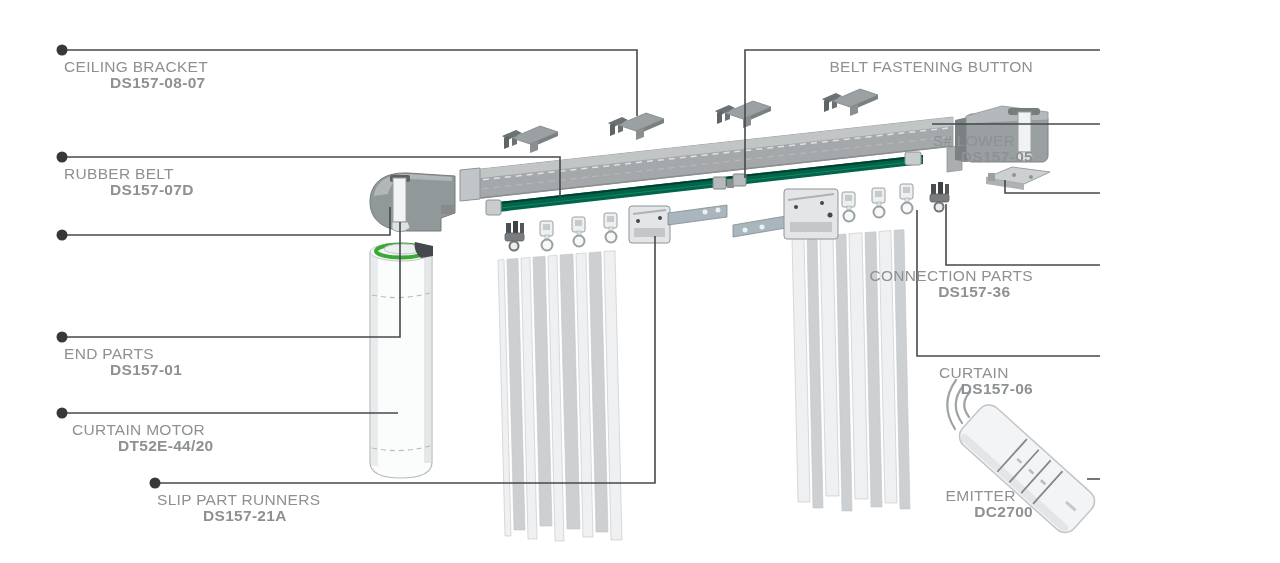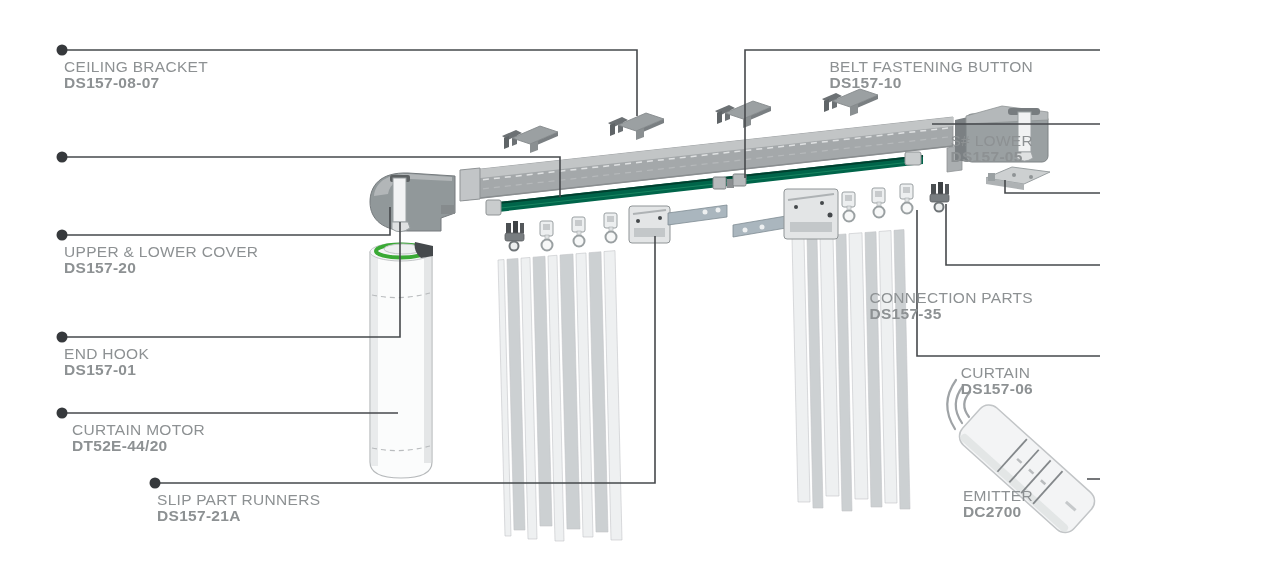--- a/index.html
+++ b/index.html
@@ -4,23 +4,23 @@
 <style>
   html,body{margin:0;padding:0;background:#fff;}
   .canvas{
     position:relative;width:1100px;height:563px;background:#ffffff;
     font-family:"Liberation Sans",sans-serif;overflow:hidden;
     --label-text:#8d9193; --line:#46494c; --dot:#36393c;
     --belt:#00654a; --ring:#3aaa35;
   }
   svg.layer{position:absolute;left:0;top:0;}
   .label{position:absolute;color:var(--label-text);z-index:5;}
-  .label.right{text-align:left;}
+  .label.right{text-align:center;}
   .part-name{font-size:15.5px;line-height:16px;letter-spacing:.3px;white-space:nowrap;}
-  .part-code{font-size:15.5px;line-height:16px;font-weight:700;letter-spacing:.3px;white-space:nowrap;}
+  .part-code{font-size:15.5px;line-height:16px;font-weight:700;letter-spacing:.3px;white-space:nowrap;margin-left:46px;}
 </style>
 </head>
 <body>
 
 <div class="canvas" style="--label-text: #8d9193; --line: #46494c; --dot: #36393c; --belt: #00654a; --ring: #3aaa35;">
 
   <svg class="layer" width="1280" height="563" viewBox="0 0 1280 563">
     <defs>
 
       <g id="bracket">
@@ -224,48 +224,47 @@
       <circle cx="1215" cy="265" r="5.5"></circle>
         <circle cx="1215" cy="356" r="5.5"></circle>
         <circle cx="1215" cy="479" r="5.5"></circle>
     </g>
   </svg>
 
   <div class="label" style="left:64px;top:59px">
     <div class="part-name">CEILING BRACKET</div>
     <div class="part-code">DS157-08-07</div>
   </div>
-  <div class="label" style="left:64px;top:244px">
-    <div class="part-name">UPPER &amp; LOWER COVER</div>
-    <div class="part-code">DS157-20</div>
+  <div class="label" style="left:64px;top:166px">
+    <div class="part-name">RUBBER BELT</div>
+    <div class="part-code">DS157-07D</div>
   </div>
   <div class="label" style="left:64px;top:346px">
-    <div class="part-name">END HOOK</div>
+    <div class="part-name">END PARTS</div>
     <div class="part-code">DS157-01</div>
   </div>
   <div class="label" style="left:72px;top:422px">
     <div class="part-name">CURTAIN MOTOR</div>
     <div class="part-code">DT52E-44/20</div>
   </div>
   <div class="label" style="left:157px;top:492px">
     <div class="part-name">SLIP PART RUNNERS</div>
     <div class="part-code">DS157-21A</div>
   </div>
 
   <div class="label right" style="right:67px;top:59px">
     <div class="part-name">BELT FASTENING BUTTON</div>
-    <div class="part-code">DS157-10</div>
   </div>
   <div class="label right" style="right:67px;top:133px">
     <div class="part-name">S# LOWER</div>
     <div class="part-code">DS157-05</div>
   </div>
-  <div class="label right" style="right:67px;top:290px">
+  <div class="label right" style="right:67px;top:268px">
     <div class="part-name">CONNECTION PARTS</div>
-    <div class="part-code">DS157-35</div>
+    <div class="part-code">DS157-36</div>
   </div>
   <div class="label right" style="right:67px;top:365px">
     <div class="part-name">CURTAIN</div>
     <div class="part-code">DS157-06</div>
   </div>
   <div class="label right" style="right:67px;top:488px">
     <div class="part-name">EMITTER</div>
     <div class="part-code">DC2700</div>
   </div>
 

